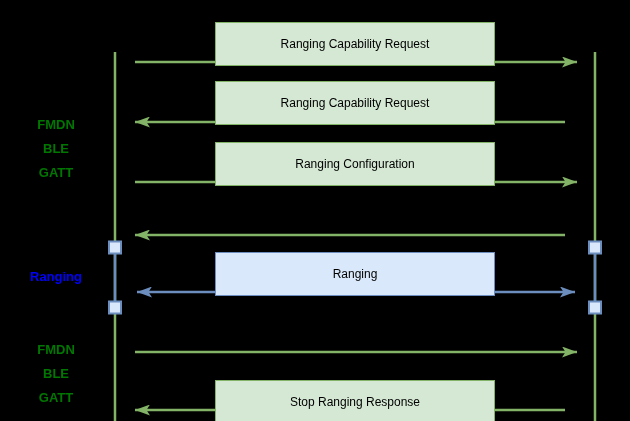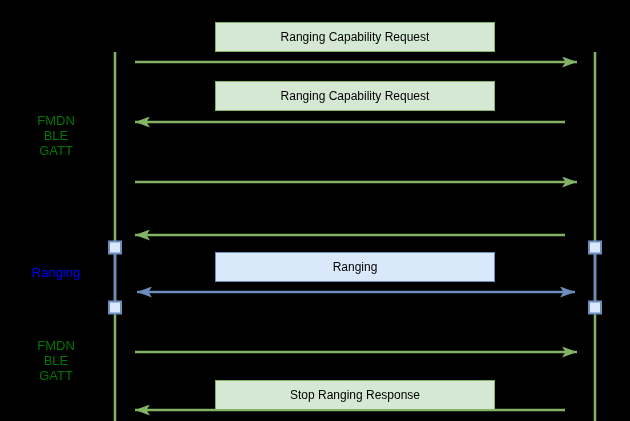--- a/index.html
+++ b/index.html
@@ -19,32 +19,32 @@
     font-family:"Liberation Sans",sans-serif;
     overflow:hidden;
   }
   .stage svg{position:absolute;left:0;top:0;}
   .sl-g{stroke:var(--green_line);stroke-width:2.5;fill:none;}
   .sl-b{stroke:var(--blue_line);stroke-width:2.5;fill:none;}
   .mk-g{fill:var(--green_line);}
   .mk-b{fill:var(--blue_line);}
   .sq{fill:var(--blue_fill);stroke:var(--blue_line);stroke-width:2;}
   .msg-box{
-    position:absolute;left:215px;width:280px;height:30px;
+    position:absolute;left:215px;width:280px;height:44px;
     box-sizing:border-box;
     display:flex;align-items:center;justify-content:center;
     background:var(--green_fill);
     border:1.5px solid var(--green_line);
     font-size:12px;color:var(--box_text);
     text-align:center;
   }
   .msg-box.blue{background:var(--blue_fill);border-color:var(--blue_line);}
   .lane-label{
     position:absolute;left:0;width:112px;
-    text-align:center;font-weight:normal;font-size:13px;line-height:15px;
+    text-align:center;font-weight:bold;font-size:13px;line-height:24px;
     white-space:pre-line;
   }
   .lane-label.green{color:var(--label_green);}
   .lane-label.blue{color:var(--label_blue);}
 </style>
 </head>
 <body>
 
 <div class="stage">
 
@@ -72,20 +72,21 @@
     <line x1="565" y1="410" x2="135" y2="410" class="sl-g" marker-end="url(#mg)"></line>
 
     <rect x="109" y="241.5" width="12" height="12" class="sq"></rect>
     <rect x="109" y="301.5" width="12" height="12" class="sq"></rect>
     <rect x="589" y="241.5" width="12" height="12" class="sq"></rect>
     <rect x="589" y="301.5" width="12" height="12" class="sq"></rect>
   </svg>
 
   <div class="msg-box" style="top:22px">Ranging Capability Request</div>
   <div class="msg-box" style="top:81px">Ranging Capability Request</div>
+  <div class="msg-box" style="top:142px">Ranging Configuration</div>
   <div class="msg-box blue" style="top:252px">Ranging</div>
   <div class="msg-box" style="top:380px">Stop Ranging Response</div>
 
   <div class="lane-label green" style="top:113px">FMDN
 BLE
 GATT</div>
   <div class="lane-label blue" style="top:265px">Ranging</div>
   <div class="lane-label green" style="top:338px">FMDN
 BLE
 GATT</div>

